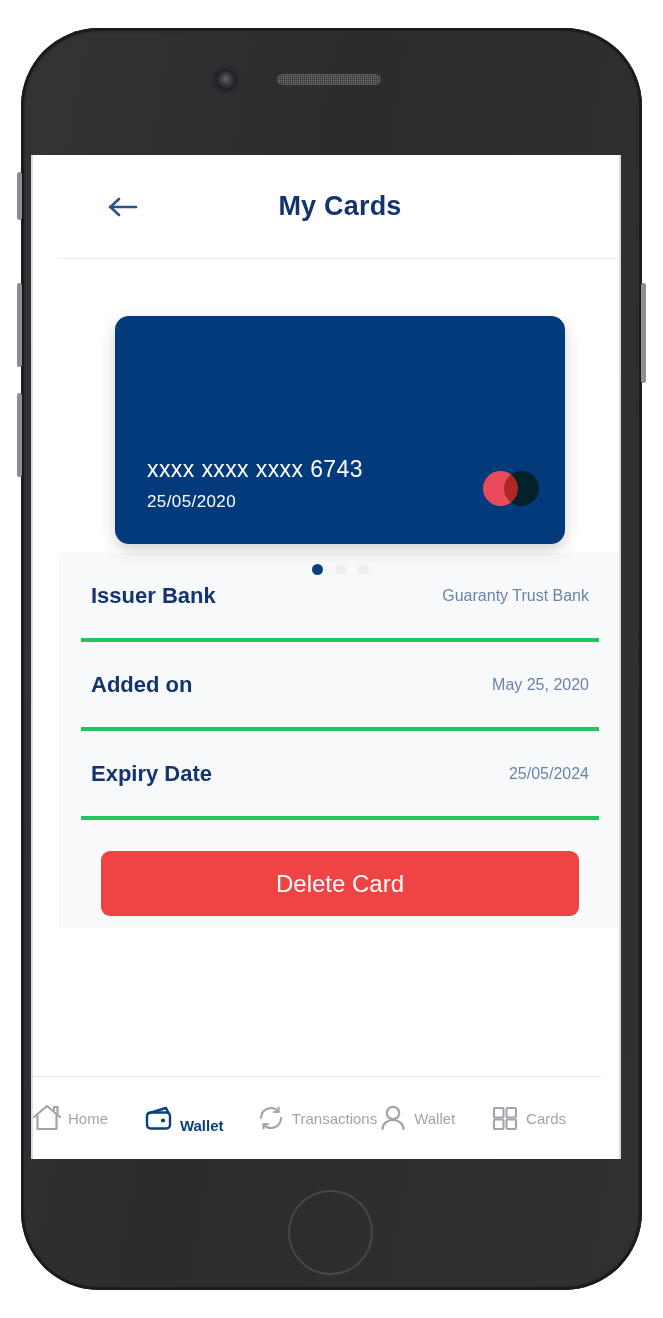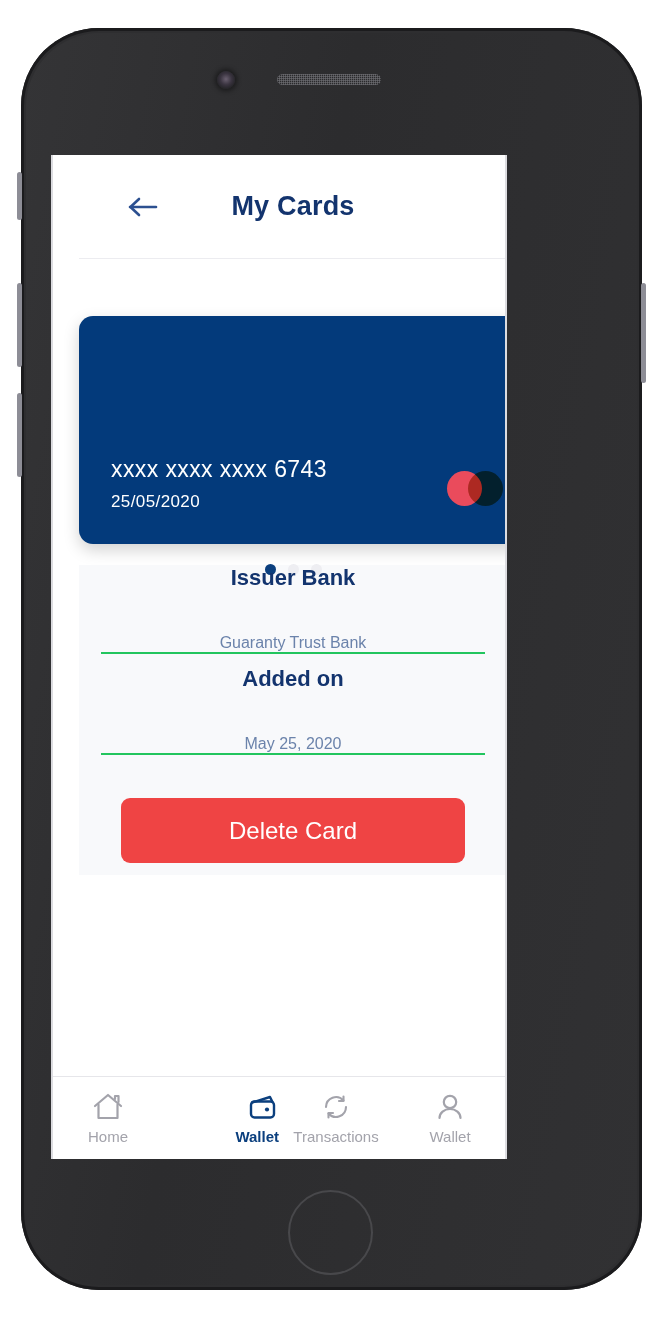--- a/index.html
+++ b/index.html
@@ -82,23 +82,23 @@
     height: 85px;
     border-radius: 50%;
     border: 2px solid #48484b;
     background: transparent;
     z-index: 3;
   }
 
   
   .screen {
     position: absolute;
-    left: 51px;
+    left: 31px;
     top: 155px;
-    width: 456px;
+    width: 590px;
     height: 1004px;
     background: #ffffff;
     overflow: hidden;
     z-index: 2;
     padding-left: 28px;
   }
 
   
   .app-header {
     position: relative;
@@ -198,24 +198,23 @@
   
   .details {
     background: #f8f9fb;
     padding: 0 0 12px 0;
   }
   .detail-row {
     display: flex;
     align-items: center;
     justify-content: space-between;
     height: 89px;
-    margin: 12px 22px;
+    margin: 0 22px;
     padding: 0 10px;
-    border-bottom: 2px solid #22c55e;
-    flex-direction: column;
+    border-bottom: 4px solid #22c55e;
   }
   .detail-label {
     font-size: 22px;
     font-weight: bold;
     color: #13346e;
   }
   .detail-value {
     font-size: 16px;
     color: #6b83ab;
   }
@@ -244,21 +243,21 @@
     width: 570px;
     height: 83px;
     background: #ffffff;
     border-top: 1px solid #e6e6ea;
     display: flex;
     align-items: center;
   }
   .nav-item {
     flex: 1;
     display: flex;
-    flex-direction: column;
+    flex-direction: row;
     align-items: center;
     gap: 5px;
     cursor: pointer;
     color: #a3a3ab;
   }
   .nav-item.active { color: #0b3f7e; align-items: flex-end; }
   .nav-label { font-size: 15px; }
   .nav-item.active .nav-label { font-weight: bold; }
   .nav-icon { height: 32px; display: flex; align-items: center; }
 
@@ -326,20 +325,24 @@
       <div class="detail-row">
         <span class="detail-label">Issuer Bank</span>
         <span class="detail-value">Guaranty Trust Bank</span>
       </div>
 
       <div class="detail-row">
         <span class="detail-label">Added on</span>
         <span class="detail-value">May 25, 2020</span>
       </div>
 
+      <div class="detail-row">
+        <span class="detail-label">Expiry Date</span>
+        <span class="detail-value">25/05/2024</span>
+      </div>
 
       <div class="delete-wrap">
         <button class="delete-btn">Delete Card</button>
       </div>
     </div>
 
     <div class="filler"></div>
 
     <div class="bottom-nav">
 

